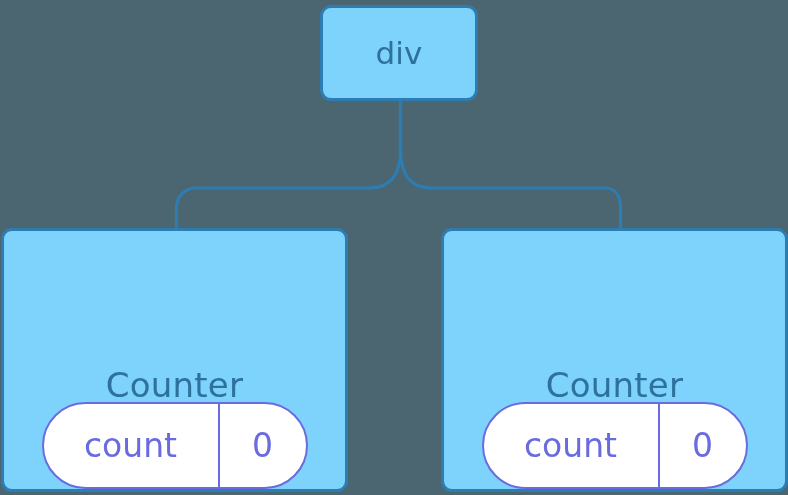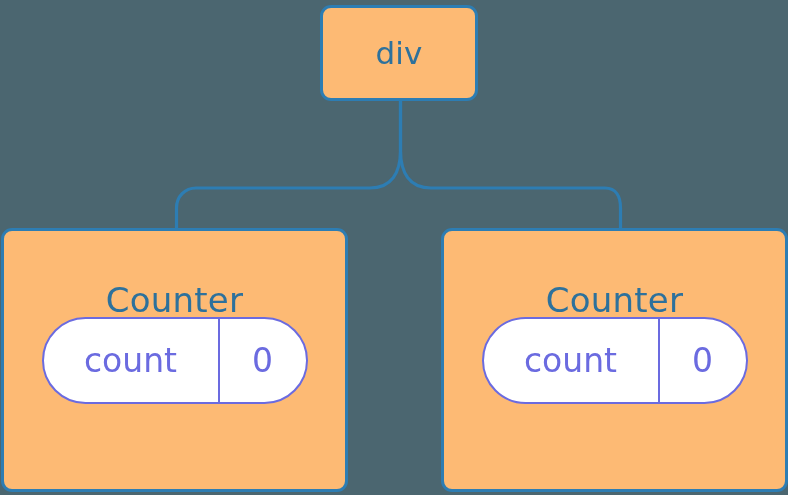--- a/index.html
+++ b/index.html
@@ -25,21 +25,21 @@
     left: 0;
     top: 0;
     width: 788px;
     height: 495px;
     pointer-events: none;
   }
 
   
   .node {
     position: absolute;
-    background: #fdba74;
+    background: #7dd3fc;
     border: 3px solid #2d7db3;
     border-radius: 11px;
     box-sizing: border-box;
     display: flex;
     flex-direction: column;
     align-items: center;
   }
 
   
   #node-div {
@@ -54,21 +54,21 @@
     font-size: 31px;
     line-height: 1;
     letter-spacing: 0.2px;
   }
 
   
   .node-counter {
     top: 228px;
     height: 264px;
     width: 347px;
-    justify-content: flex-start;
+    justify-content: flex-end;
   }
   #node-counter-left  { left: 1px; }
   #node-counter-right { left: 441px; }
 
   .node-title {
     color: #2d719c;
     font-size: 34px;
     line-height: 1;
     letter-spacing: 0.2px;
     margin-top: 52px;

